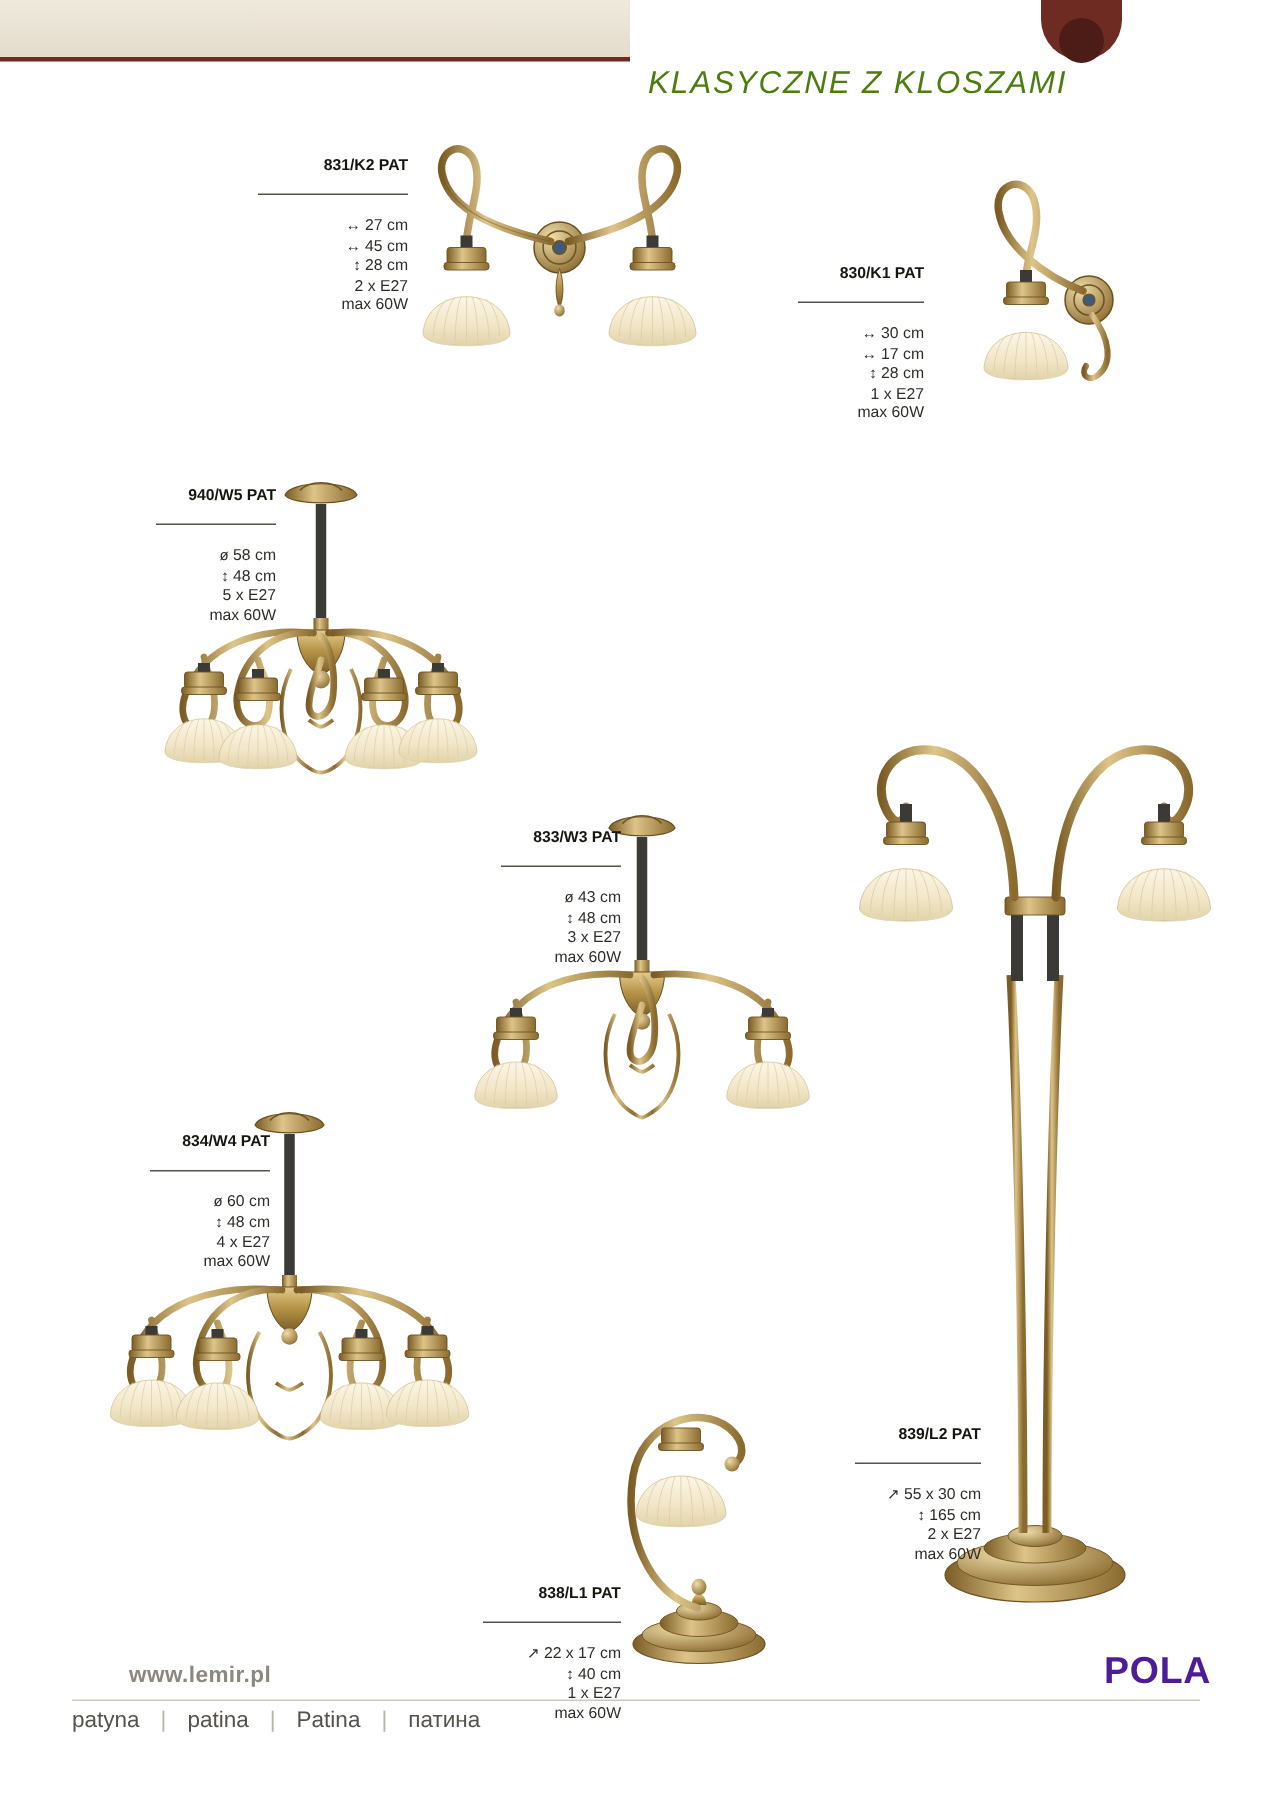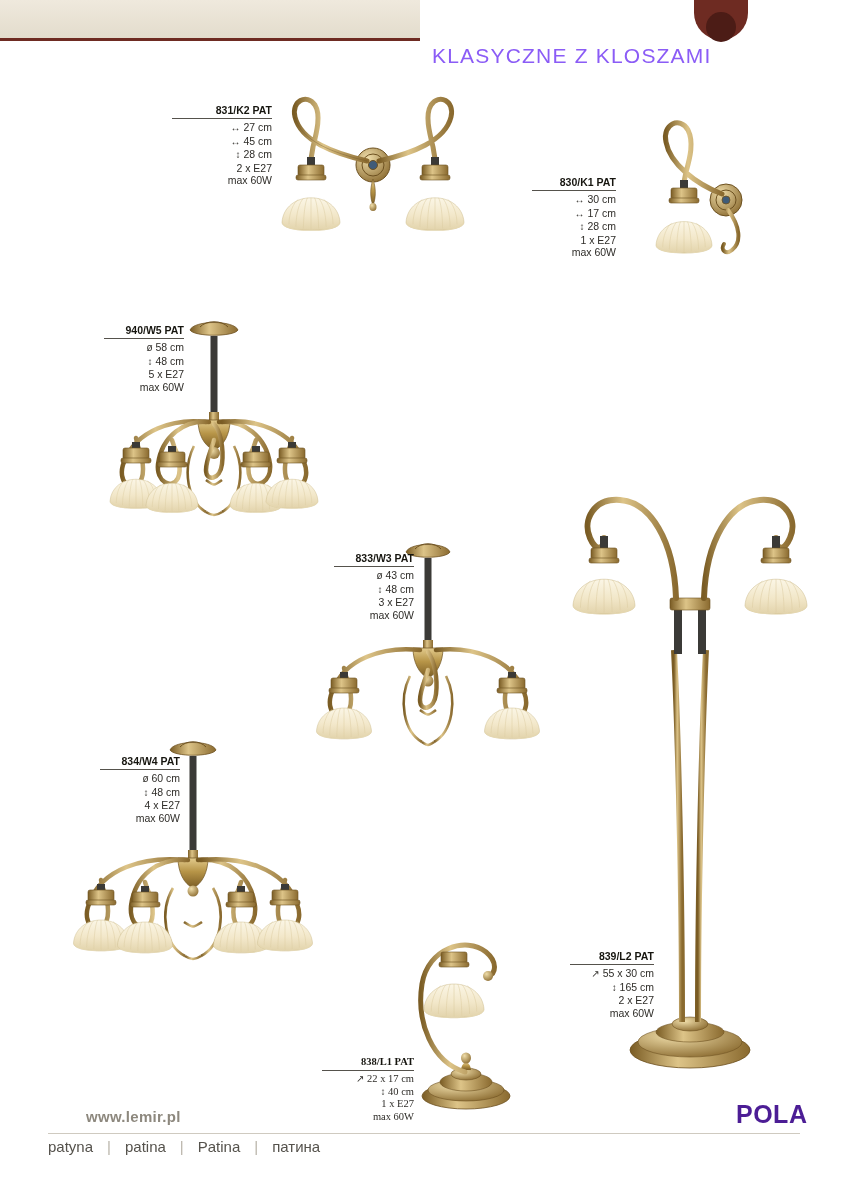--- a/index.html
+++ b/index.html
@@ -26,21 +26,21 @@
   .header-tab {
     position:absolute; left:694px; top:0; width:54px; height:40px;
     background:#6e2b22; border-radius: 0 0 28px 28px;
   }
   .header-tab-dot {
     position:absolute; left:706px; top:12px; width:30px; height:30px;
     border-radius:50%; background:#4c1c16;
   }
   .header-title {
     position:absolute; left:432px; top:44px;
-    font-size:21px; letter-spacing:1.2px; color:#8b5cf6; font-weight:400;
+    font-size:21px; letter-spacing:1.2px; color:#4d7c0f; font-weight:400;font-style:italic;
   }
 
   
   .footer-rule {
     position:absolute; left:48px; top:1133px; width:752px; height:1px;
     background:#cfcac0;
   }
   .footer-url {
     position:absolute; left:48px; top:1108px;
     font-size:15px; font-weight:bold; color:#8d887e; letter-spacing:.3px;margin-left:38px;
@@ -59,21 +59,21 @@
   
   .spec {
     position:absolute;
     text-align:right;
     font-size:10.5px;
     line-height:12.4px;
     color:#2e2c28;
   }
   .spec .code-u {
     display:block; font-weight:bold; color:#16150f;
-    border-bottom:1px solid #55524c; padding-bottom:2px; margin-bottom:2px;
+    border-bottom:1px solid #55524c; padding-bottom:13px; margin-bottom:14px;
   }
   .spec .line { display:block; white-space:nowrap; }
   .ico { font-size:10px; }
 
   
   .fig { position:absolute; }
   svg { display:block; overflow:visible; }
 </style>
 </head>
 <body>
@@ -366,21 +366,21 @@
 </div>
 
 <div class="spec" style="left:100px; top:755px; width:80px;">
   <span class="code-u">834/W4 PAT</span>
   <span class="line"><span class="ico">ø</span> <span>60 cm</span></span>
   <span class="line"><span class="ico">↕</span> <span>48 cm</span></span>
   <span class="line"><span>4 x E27</span></span>
   <span class="line"><span>max 60W</span></span>
 </div>
 
-<div class="spec" style="left:322px; top:1056px; width:92px;font-family:Liberation Serif, serif;">
+<div class="spec" style="left:322px; top:1056px; width:92px;">
   <span class="code-u">838/L1 PAT</span>
   <span class="line"><span class="ico">↗</span> <span>22 x 17 cm</span></span>
   <span class="line"><span class="ico">↕</span> <span>40 cm</span></span>
   <span class="line"><span>1 x E27</span></span>
   <span class="line"><span>max 60W</span></span>
 </div>
 
 <div class="spec" style="left:570px; top:950px; width:84px;">
   <span class="code-u">839/L2 PAT</span>
   <span class="line"><span class="ico">↗</span> <span>55 x 30 cm</span></span>

